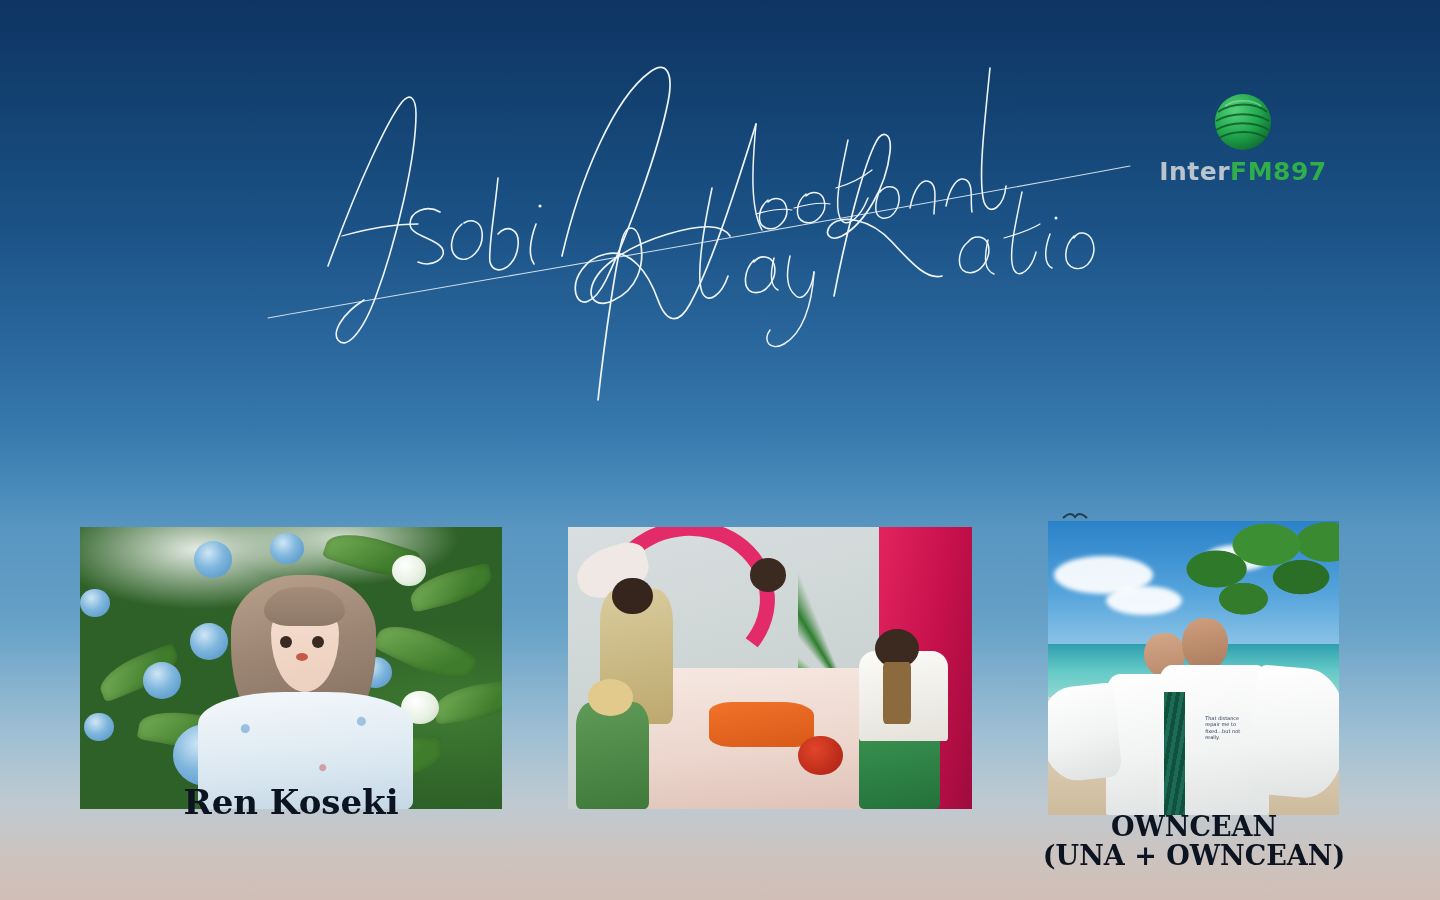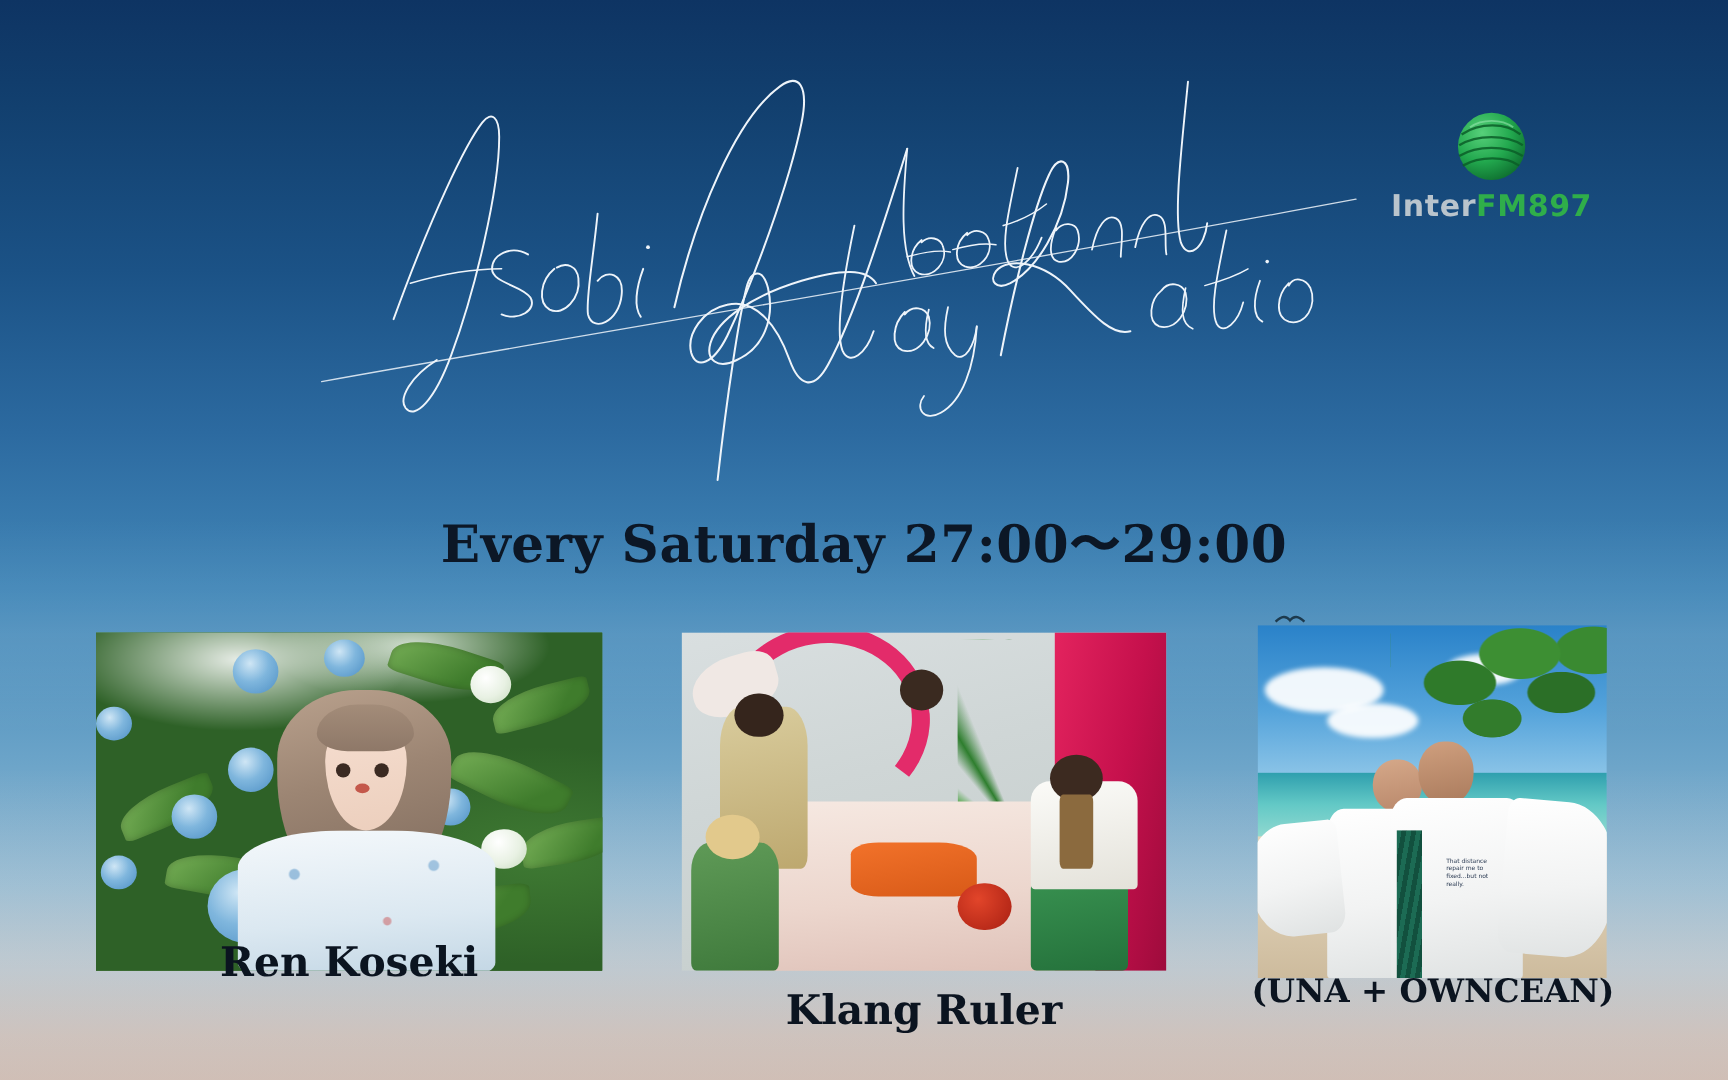--- a/index.html
+++ b/index.html
@@ -375,21 +375,20 @@
           <path d="M8 48 C 22 40, 44 40, 55 48"></path>
         </g>
         <path d="M14 16 C 24 9, 40 9, 50 16" fill="none" stroke="#9ce8b2" stroke-width="1.6" opacity="0.55"></path>
       </svg>
     </div>
     <div class="station-wordmark">
       <span class="wm-inter">Inter</span><span class="wm-fm">FM897</span>
     </div>
   </div>
 
-  <div class="schedule">Every Saturday 27:00〜29:00</div>
 
   <div class="photo" id="photo-1">
     <div class="inner">
       <div class="p1-bg"></div>
       <div class="leaf" style="left:58%;top:4%;width:22%;height:12%;transform:rotate(18deg)"></div>
       <div class="leaf" style="left:78%;top:16%;width:20%;height:11%;transform:rotate(-14deg)"></div>
       <div class="leaf" style="left:70%;top:38%;width:24%;height:13%;transform:rotate(26deg)"></div>
       <div class="leaf" style="left:84%;top:56%;width:20%;height:12%;transform:rotate(-8deg)"></div>
       <div class="leaf" style="left:4%;top:46%;width:20%;height:11%;transform:rotate(-22deg)"></div>
       <div class="leaf" style="left:14%;top:66%;width:22%;height:12%;transform:rotate(10deg)"></div>
@@ -464,18 +463,18 @@
       <div class="p3-shirt" style="left:38%;top:49%;width:38%;height:51%;border-radius:12% 12% 2% 2%"></div>
 
       <div class="p3-shirt" style="left:-2%;top:56%;width:26%;height:32%;border-radius:44% 10% 18% 44%;transform:rotate(-6deg)"></div>
       <div class="p3-shirt" style="left:70%;top:50%;width:32%;height:44%;border-radius:10% 46% 40% 14%;transform:rotate(5deg)"></div>
       <div class="p3-tie"></div>
       <div class="p3-shirt-text">That distance<br>repair me to<br>fixed...but not<br>really.</div>
     </div>
   </div>
 
   <div class="caption" id="caption-1">Ren Koseki</div>
-  <div class="caption" id="caption-2">Klang Ruler</div>
   <div class="caption" id="caption-3">
+    <div>OWNCEAN</div>
     <div>(UNA + OWNCEAN)</div>
   </div>
 
 </div>
 
 </body></html>

